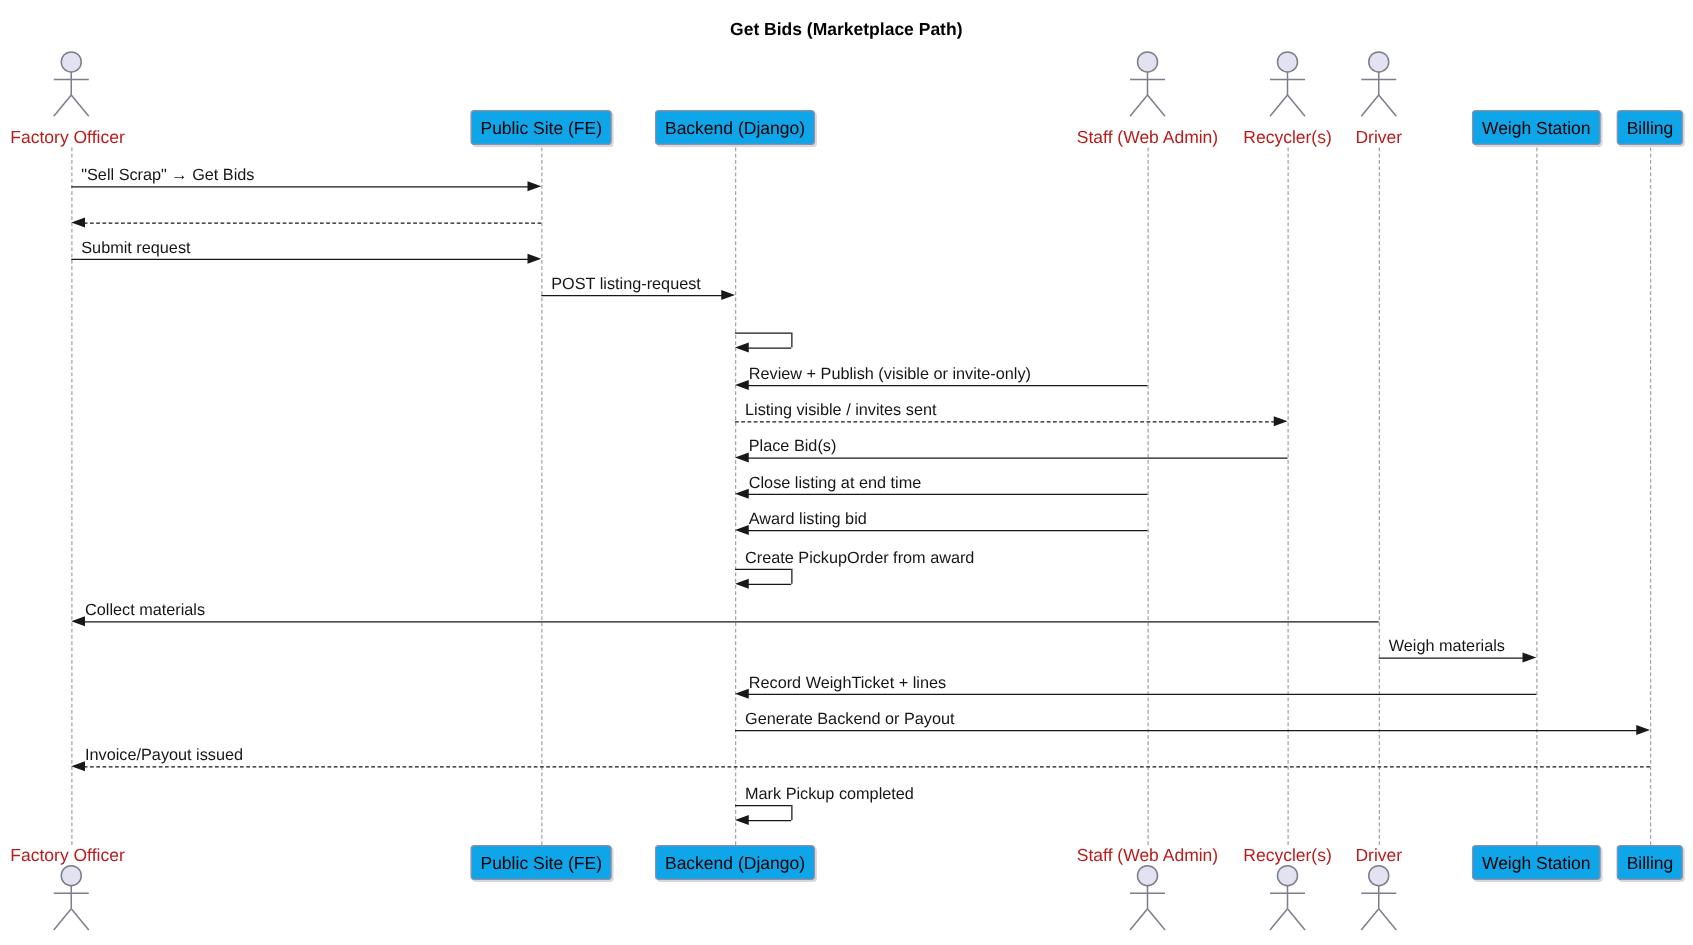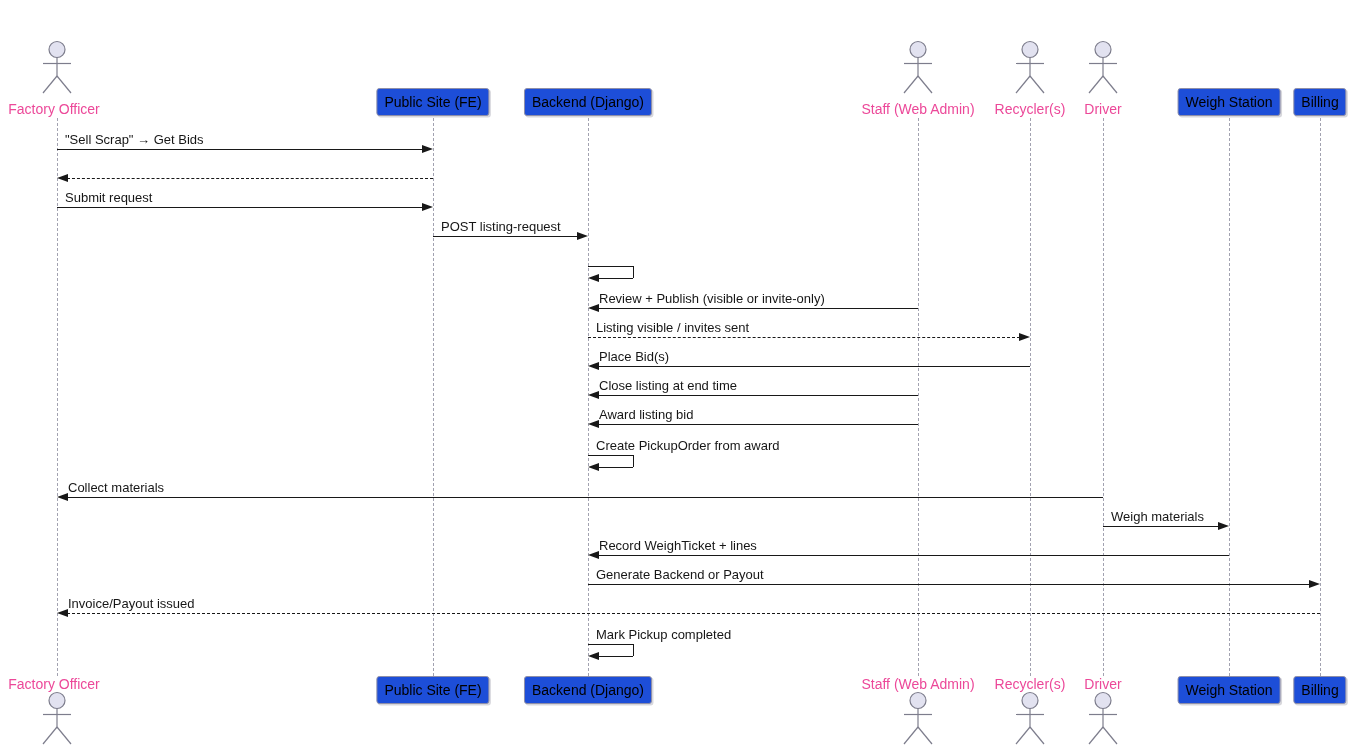--- a/index.html
+++ b/index.html
@@ -10,27 +10,27 @@
   .title{
     position:absolute;top:15px;left:0;width:100%;text-align:center;
     font-size:14px;font-weight:bold;color:#000;white-space:nowrap;
   }
   .lifeline{
     position:absolute;top:118px;height:558px;width:0;
     border-left:1px dashed #a2a2b0;
   }
   .pbox{
     position:absolute;transform:translateX(-50%);
-    background:#1d4ed8;border:1px solid #8f8fa8;border-radius:3px;
+    background:#0ea5e9;border:1px solid #8f8fa8;border-radius:3px;
     padding:5px 7px;font-size:14px;color:#000;white-space:nowrap;
     box-shadow:1.5px 1.5px 0 rgba(140,140,155,.35);
   }
   .actor-label{
     position:absolute;transform:translateX(-50%);
-    font-size:14px;color:#ec4899;white-space:nowrap;
+    font-size:14px;color:#b91c1c;white-space:nowrap;
   }
   .actor-svg{position:absolute;}
   .actor-svg line{stroke:#7d7d8c;stroke-width:1.2;}
   .actor-svg circle{fill:#E2E2F0;stroke:#7d7d8c;stroke-width:1.2;}
   .msg{position:absolute;inset:0;pointer-events:none;}
   .mlabel{
     position:absolute;font-size:13px;color:#161616;white-space:nowrap;line-height:15px;
   }
   .mline{position:absolute;height:0;border-top:1px solid #181818;}
   .mline.dashed{border-top-style:dashed;}
@@ -40,20 +40,21 @@
     border-left:11px solid #181818;}
   .arr-l{position:absolute;width:0;height:0;
     border-top:4px solid transparent;border-bottom:4px solid transparent;
     border-right:11px solid #181818;}
 </style>
 </head>
 <body>
 
 <div id="canvas">
 
+  <div class="title">Get Bids (Marketplace Path)</div>
 
   <div class="lifeline" style="left:57px"></div>
   <div class="lifeline" style="left:433px"></div>
   <div class="lifeline" style="left:588px"></div>
   <div class="lifeline" style="left:918px"></div>
   <div class="lifeline" style="left:1030px"></div>
   <div class="lifeline" style="left:1103px"></div>
   <div class="lifeline" style="left:1229px"></div>
   <div class="lifeline" style="left:1320px"></div>
 

